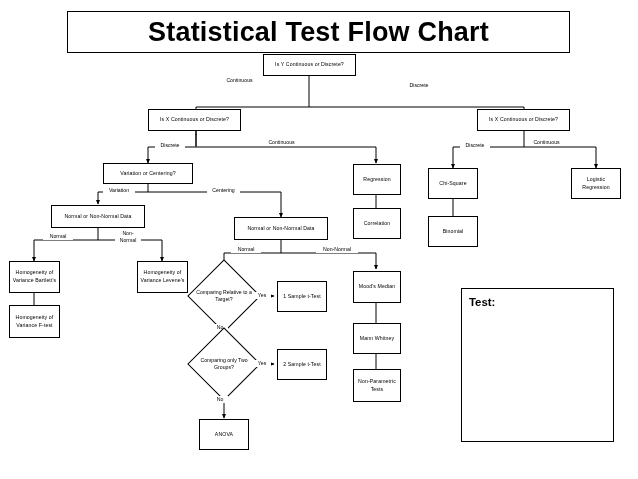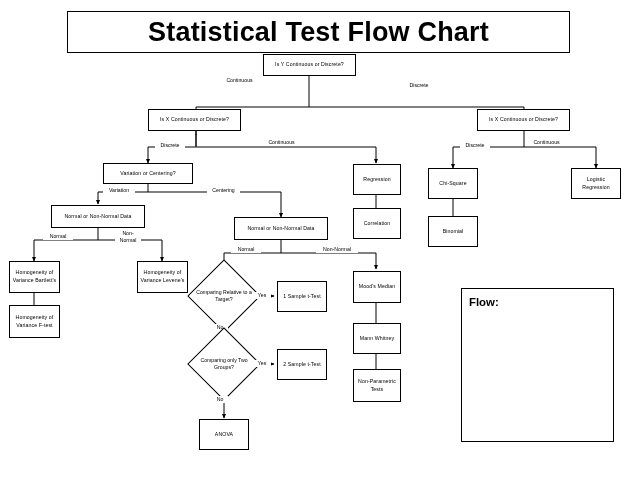--- a/index.html
+++ b/index.html
@@ -313,16 +313,16 @@
     <span>Chi-Square</span>
   </div>
   <div class="node" style="left:428px; top:216px; width:50px; height:31px;">
     <span>Binomial</span>
   </div>
   <div class="node" style="left:571px; top:168px; width:50px; height:31px;">
     <span>Logistic Regression</span>
   </div>
 
   <div class="note-box" style="left:461px; top:288px; width:153px; height:154px;">
-    <span class="note-head">Flow:</span>
+    <span class="note-head">Test:</span>
   </div>
 
 </div>
 
 </body></html>

